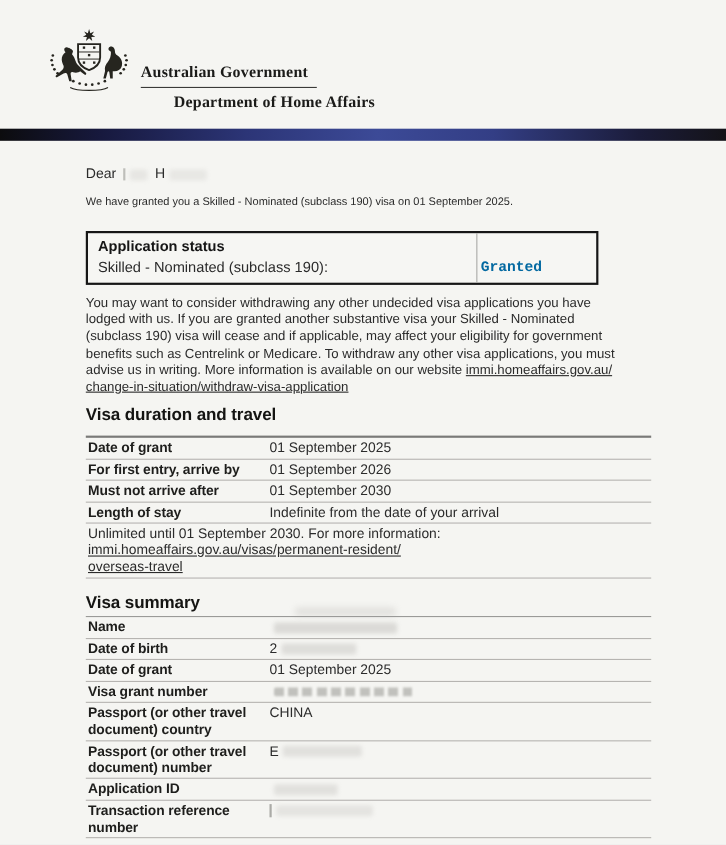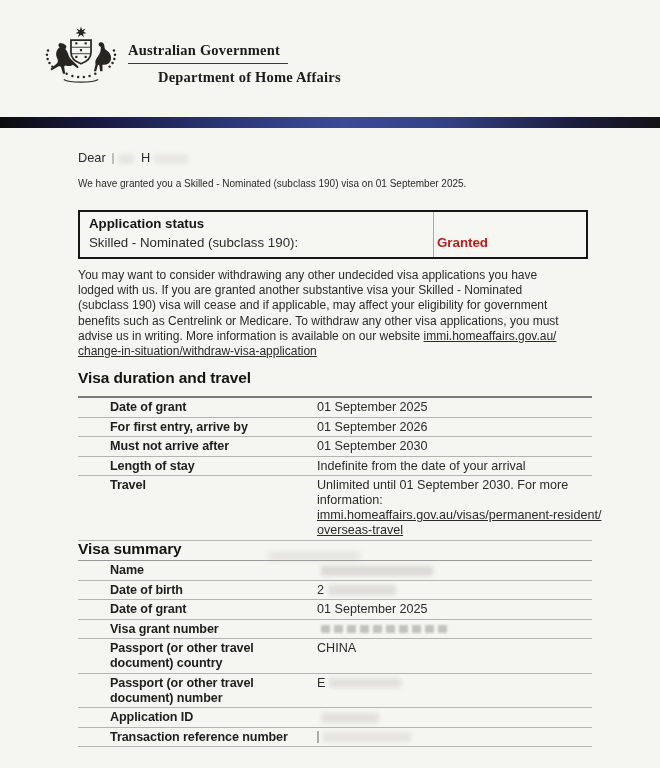--- a/index.html
+++ b/index.html
@@ -3,50 +3,50 @@
 <meta charset="utf-8">
 <style>
   html,body{margin:0;padding:0;background:#e8e8e6;}
   .page{
     position:relative;width:660px;height:768px;margin:0 auto;
     background:#f5f5f2;overflow:hidden;
     font-family:"Liberation Sans","DejaVu Sans",sans-serif;color:#2b2b2b;
   }
   
   .logo{position:absolute;left:38px;top:25px;width:86px;height:66px;}
-  .hdr-text{position:absolute;left:128px;top:42px;font-family:"Liberation Serif","DejaVu Serif",serif;color:#1b1b19;}
+  .hdr-text{position:absolute;left:128px;top:58px;font-family:"Liberation Serif","DejaVu Serif",serif;color:#1b1b19;}
   .gov-title{font-size:14.5px;font-weight:bold;letter-spacing:0.2px;}
   .hdr-divider{width:160px;height:1px;background:#3a3a38;margin:4px 0 5px 0;}
   .dept-title{font-size:14.5px;font-weight:bold;letter-spacing:0.2px;margin-left:30px;}
   .grad-bar{
     position:absolute;left:0;top:117px;width:660px;height:11px;
     background:linear-gradient(90deg,#0c0c0e 0%,#17193e 14%,#2c3577 34%,#3c4a97 52%,#333e85 68%,#1b1c3a 88%,#141318 100%);
   }
   
   .salutation{position:absolute;left:78px;top:150px;font-size:12.8px;white-space:nowrap;}
   .intro{position:absolute;left:78px;top:178px;font-size:10px;white-space:nowrap;}
   .status-box{
-    position:absolute;left:78px;top:210px;width:510px;height:49px;box-sizing:border-box;
+    position:absolute;left:78px;top:210px;width:466px;height:49px;box-sizing:border-box;
     border:2px solid #161616;padding:4px 9px;background:#f6f6f3;
   }
   .status-box .col-divider{position:absolute;left:353px;top:0;height:100%;width:1px;background:#aaaaa6;}
   .status-title{font-size:13.3px;font-weight:bold;color:#161616;}
   .status-row{display:flex;margin-top:4px;font-size:13.3px;}
   .status-row .vlabel{width:348px;flex:none;}
-  .status-row .granted{font-weight:bold;color:#b91c1c;}
+  .status-row .granted{font-weight:bold;color:#0369a1;font-family:Liberation Mono, monospace;}
   .para{position:absolute;left:78px;top:268px;width:575px;font-size:12px;line-height:15.2px;white-space:pre;}
   .doclink{text-decoration:underline;color:#2b2b2b;white-space:pre;}
   
   .sec-title{position:absolute;left:78px;font-size:15.5px;font-weight:bold;color:#141412;letter-spacing:-0.1px;}
   .sec1-title{top:369px;} .sec2-title{top:540px;}
   .vtable{position:absolute;left:78px;width:514px;font-size:12.6px;}
   .vtable1{top:396px;border-top:2px solid #7a7a78;}
   .vtable2{top:560px;border-top:1px solid #9a9a98;}
   .trow{display:flex;align-items:flex-start;border-bottom:1px solid #b6b4b1;padding:2px 0 1.5px 2px;}
-  .tlabel{width:207px;flex:none;font-weight:bold;color:#1e1e1c;line-height:15px;letter-spacing:-0.1px;margin-left:30px;}
+  .tlabel{width:165px;flex:none;font-weight:bold;color:#1e1e1c;line-height:15px;letter-spacing:-0.1px;}
   .tvalue{flex:1;line-height:15px;color:#2b2b2b;}
   
   .redact{display:inline-block;height:10px;border-radius:2px;background:#b4b2ae;filter:blur(2px);vertical-align:middle;margin-left:4px;}
   .redact.dotted{height:8px;background:repeating-linear-gradient(90deg,#8f8f8a 0 9px,rgba(0,0,0,0) 9px 13px);filter:blur(1.2px);}
   .redact-bar{display:inline-block;width:2px;height:12px;background:#8b8b87;vertical-align:middle;opacity:0.7;}
   .sal-tick{display:inline-block;width:2px;height:11px;background:#9a9a95;vertical-align:middle;opacity:0.6;margin-left:6px;}
   .smudge{position:absolute;background:#b2b0ac;filter:blur(3px);border-radius:3px;}
   .smudge-name{left:268px;top:552px;width:92px;height:8px;opacity:0.28;}
 </style>
 </head>
@@ -130,21 +130,20 @@
       </div>
       <div class="trow">
         <span class="tlabel">Must not arrive after</span>
         <span class="tvalue"><span>01 September 2030</span></span>
       </div>
       <div class="trow">
         <span class="tlabel">Length of stay</span>
         <span class="tvalue"><span>Indefinite from the date of your arrival</span></span>
       </div>
       <div class="trow">
-        <span class="tlabel">Travel</span>
         <span class="tvalue"><span>Unlimited until 01 September 2030. For more information:</span><br><span class="doclink">immi.homeaffairs.gov.au/visas/permanent-resident/</span><br><span class="doclink">overseas-travel</span></span>
       </div>
     </div>
 
   <div class="sec-title sec2-title">Visa summary</div>
   <div class="smudge smudge-name"></div>
   <div class="vtable vtable2">
       <div class="trow">
         <span class="tlabel">Name</span>
         <span class="tvalue"><span class="redact" style="width: 112px; opacity: 0.4;"></span></span>

